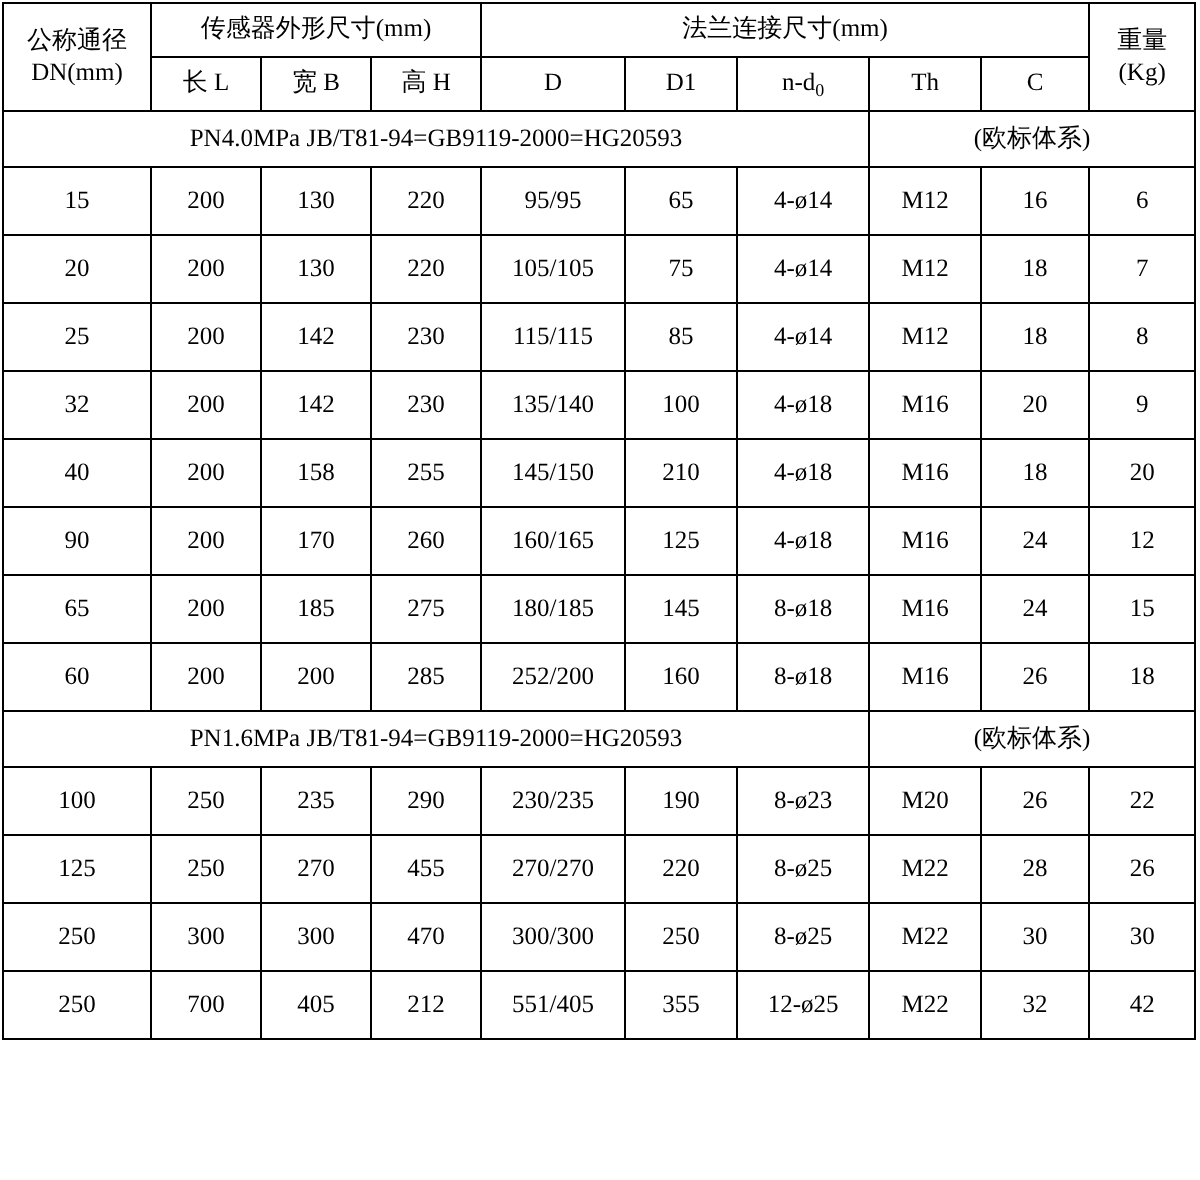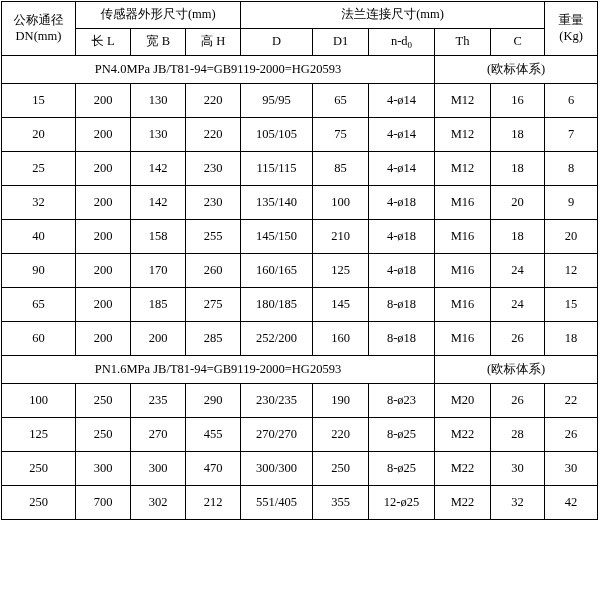--- a/index.html
+++ b/index.html
@@ -255,21 +255,21 @@
         <td>300/300</td>
         <td>250</td>
         <td>8-ø25</td>
         <td>M22</td>
         <td>30</td>
         <td>30</td>
       </tr>
       <tr class="data-row">
         <td>250</td>
         <td>700</td>
-        <td>302</td>
+        <td>405</td>
         <td>212</td>
         <td>551/405</td>
         <td>355</td>
         <td>12-ø25</td>
         <td>M22</td>
         <td>32</td>
         <td>42</td>
       </tr>
     </tbody>
 </table>

